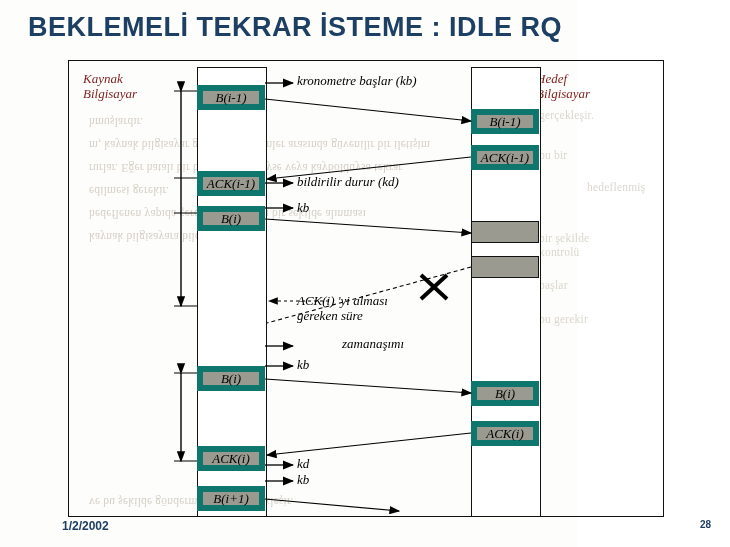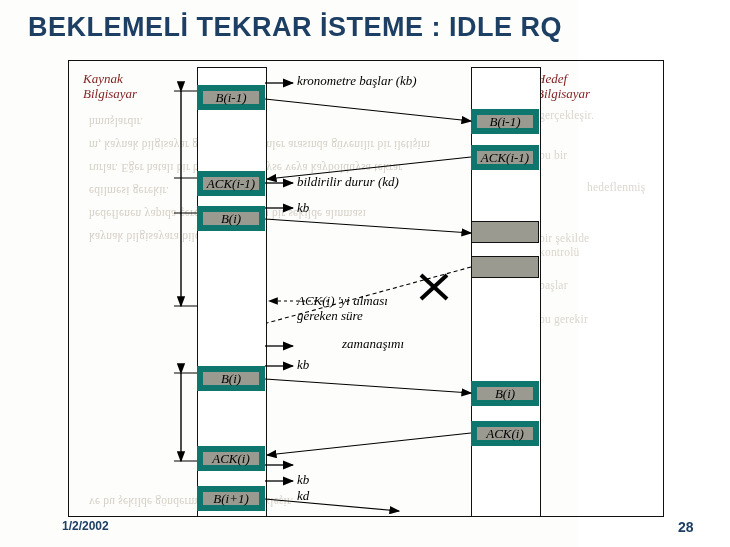--- a/index.html
+++ b/index.html
@@ -37,23 +37,23 @@
   #footer-date {
     position: absolute;
     left: 62px;
     top: 519px;
     font-size: 12px;
     color: #1d3f63;
     font-weight: bold;
   }
   #footer-page {
     position: absolute;
-    left: 678px;
+    left: 700px;
     top: 519px;
-    font-size: 14px;
+    font-size: 10px;
     color: #1d3f63;
     font-weight: bold;
   }
   
   #diagram {
     position: absolute;
     left: 68px;
     top: 60px;
     width: 594px;
     height: 455px;
@@ -175,21 +175,21 @@
     <div class="block" style="left:402px; top:320px; width:68px; height:25px;">B(i)</div>
     <div class="block" style="left:402px; top:360px; width:68px; height:25px;">ACK(i)</div>
 
     <div class="lbl" style="left:228px; top:12px;">kronometre başlar (kb)</div>
     <div class="lbl" style="left:228px; top:113px;">bildirilir durur (kd)</div>
     <div class="lbl" style="left:228px; top:139px;">kb</div>
     <div class="lbl" style="left:228px; top:232px;">ACK(i) 'yi alması
 gereken süre</div>
     <div class="lbl" style="left:228px; top:275px;margin-left:45px;">zamanaşımı</div>
     <div class="lbl" style="left:228px; top:296px;">kb</div>
-    <div class="lbl" style="left:228px; top:395px;margin-top:32px;">kd</div>
+    <div class="lbl" style="left:228px; top:395px;">kd</div>
     <div class="lbl" style="left:228px; top:411px;">kb</div>
 
     <svg class="overlay" viewBox="0 0 594 455">
       <defs>
         <marker id="ah" markerWidth="9" markerHeight="7" refX="8" refY="3.5" orient="auto">
           <polygon points="0 0, 9 3.5, 0 7" fill="#000"></polygon>
         </marker>
         <marker id="ah2" markerWidth="9" markerHeight="7" refX="8" refY="3.5" orient="auto">
           <polygon points="0 0, 9 3.5, 0 7" fill="#000"></polygon>
         </marker>

